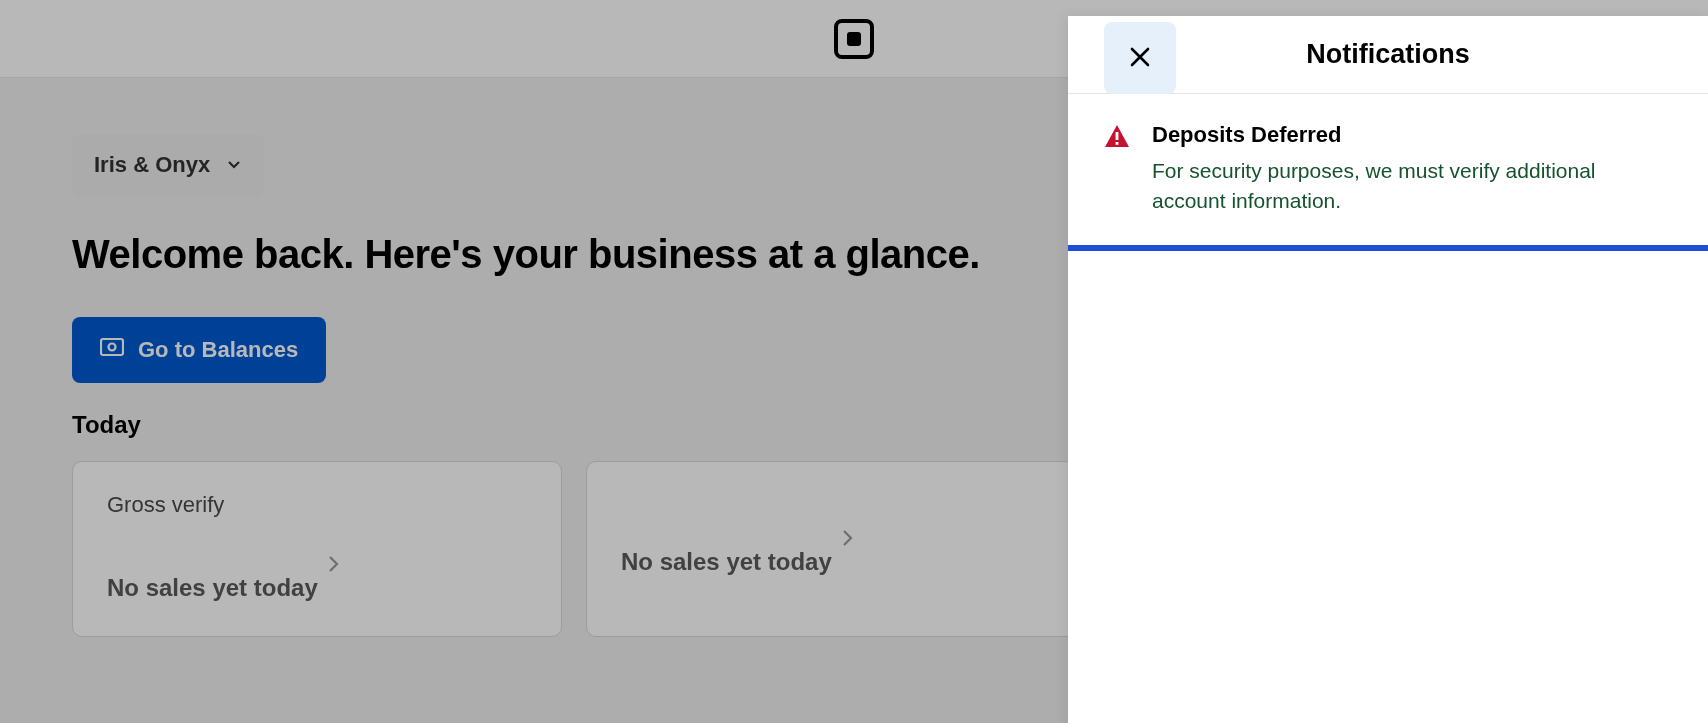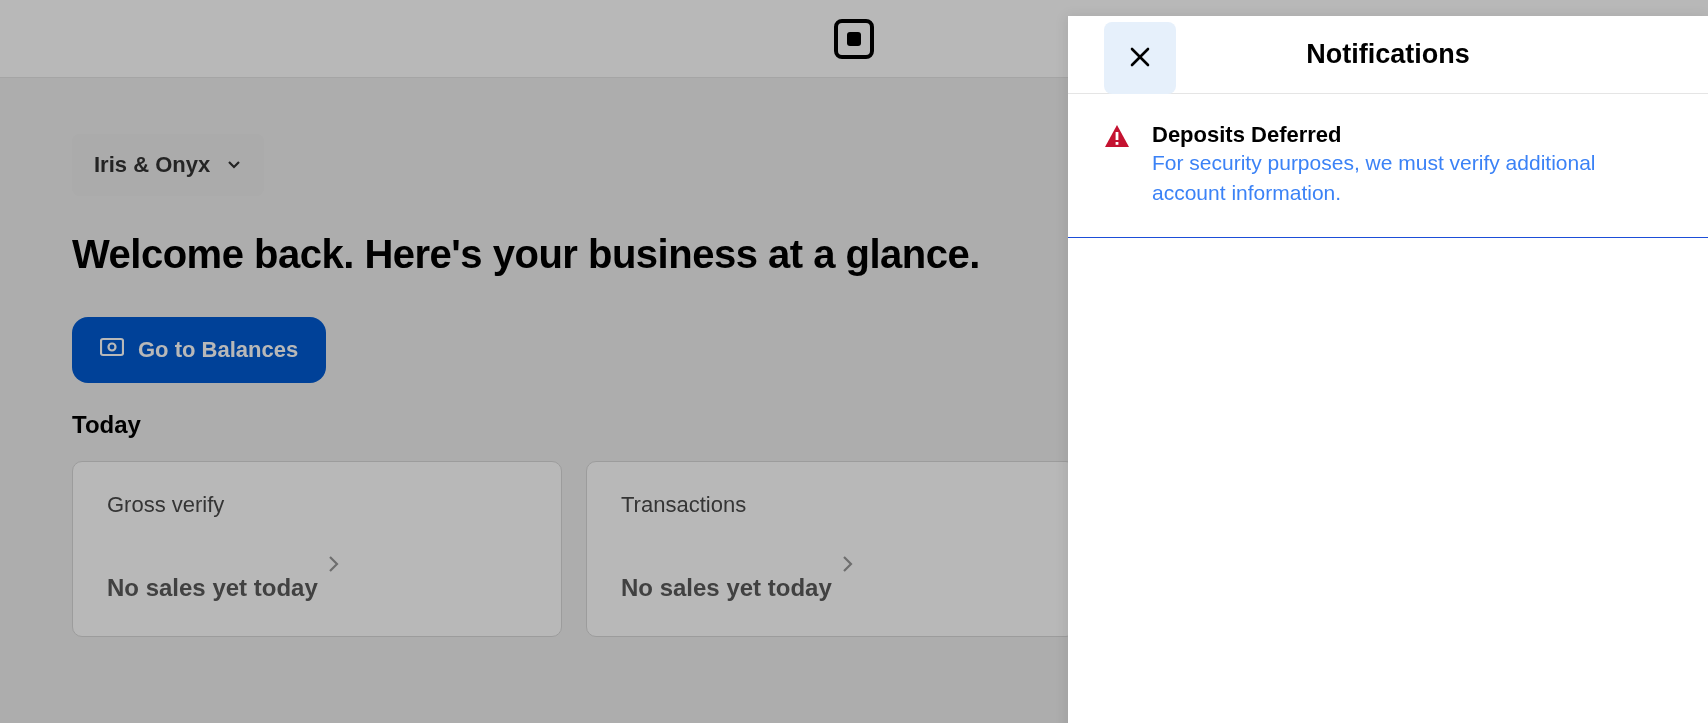--- a/index.html
+++ b/index.html
@@ -66,21 +66,21 @@
       letter-spacing: -0.5px;
     }
     .primary-btn {
       margin-top: 40px;
       display: inline-flex;
       align-items: center;
       gap: 14px;
       background: #005bd3;
       color: #fff;
       border: none;
-      border-radius: 16px;
+      border-radius: 8px;
       padding: 20px 28px;
       font-size: 22px;
       font-weight: 600;
       cursor: pointer;
     }
     .primary-btn svg { width: 24px; height: 20px; }
     .section-title {
       margin-top: 28px;
       font-size: 24px;
       font-weight: 700;
@@ -154,34 +154,34 @@
       flex: 1;
       text-align: center;
       font-size: 27px;
       font-weight: 700;
       color: #000;
     }
     .notif-item {
       display: flex;
       gap: 22px;
       padding: 28px 36px;
-      border-bottom: 1px solid #1d4ed8;
+      border-bottom: 6px solid #1d4ed8;
       cursor: pointer;
     }
     .alert-icon { flex-shrink: 0; margin-top: 2px; }
     .notif-item-title {
       font-size: 22px;
       font-weight: 700;
       color: #000;
     }
     .notif-item-body {
-      margin-top: 0;
+      margin-top: 8px;
       font-size: 21px;
       line-height: 1.45;
-      color: #3b82f6;
+      color: #14532d;
     }
   </style>
 </head>
 <body>
 
 <div class="topbar">
   <div class="square-logo">
     <div class="square-logo-inner"></div>
   </div>
 </div>
@@ -216,21 +216,20 @@
       <div class="card-value-row">
         <span class="card-value">No sales yet today</span>
         <span class="chevron-right">
           <svg width="12" height="20" viewBox="0 0 12 20" fill="none" stroke="#999" stroke-width="2.2">
               <polyline points="2,3 9,10 2,17"></polyline>
             </svg>
         </span>
       </div>
     </div>
     <div class="card">
-      <div class="card-label">Transactions</div>
       <div class="card-value-row">
         <span class="card-value">No sales yet today</span>
         <span class="chevron-right">
           <svg width="12" height="20" viewBox="0 0 12 20" fill="none" stroke="#999" stroke-width="2.2">
               <polyline points="2,3 9,10 2,17"></polyline>
             </svg>
         </span>
       </div>
     </div>
   </div>

